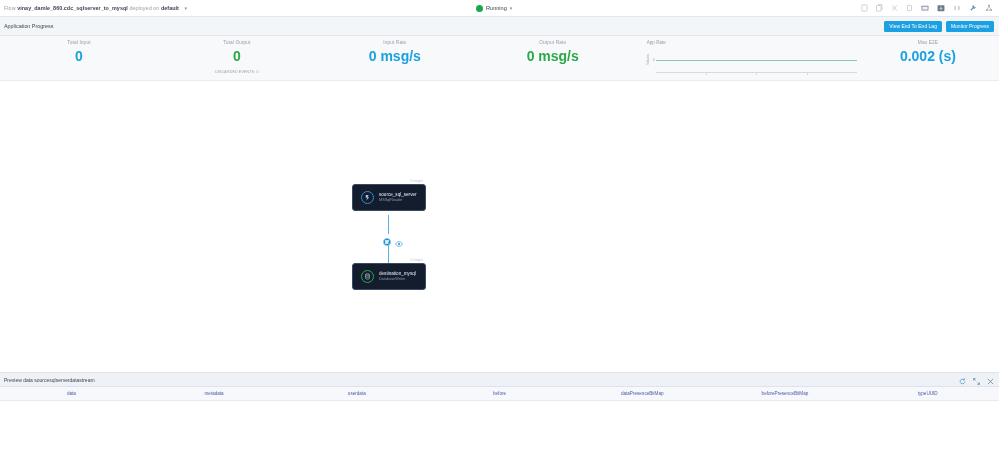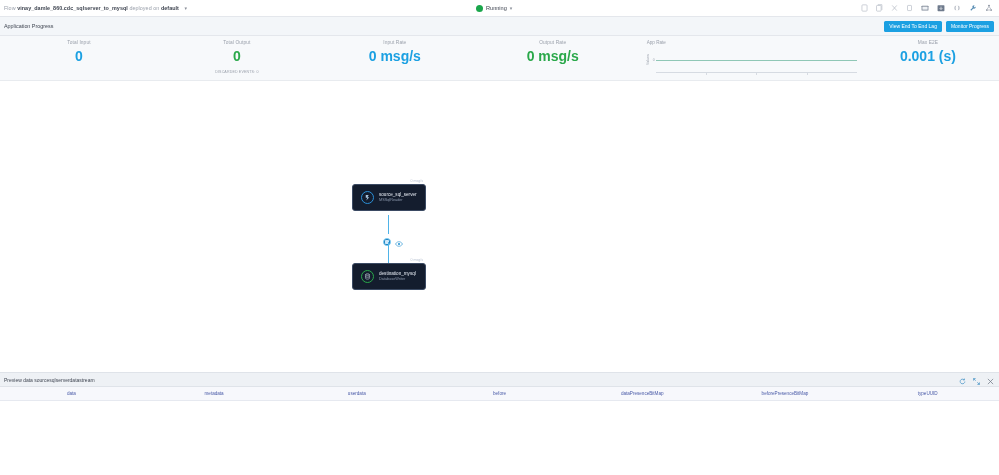--- a/index.html
+++ b/index.html
@@ -407,21 +407,21 @@
         <div class="series-line"></div>
         <div class="xtick" style="left:25%"></div>
         <div class="xtick" style="left:50%"></div>
         <div class="xtick" style="left:75%"></div>
       </div>
     </div>
   </div>
 
   <div class="metric e2e">
     <div class="metric-label">Max E2E</div>
-    <div class="metric-value blue">0.001 (s)</div>
+    <div class="metric-value blue">0.002 (s)</div>
   </div>
 
 </div>
 
 <div class="canvas">
 
   <div class="node" style="left:352px; top:103px;">
     <div class="node-rate">0 msg/s</div>
     <div class="node-glyph">
       <svg width="7" height="7" viewBox="0 0 12 12">

